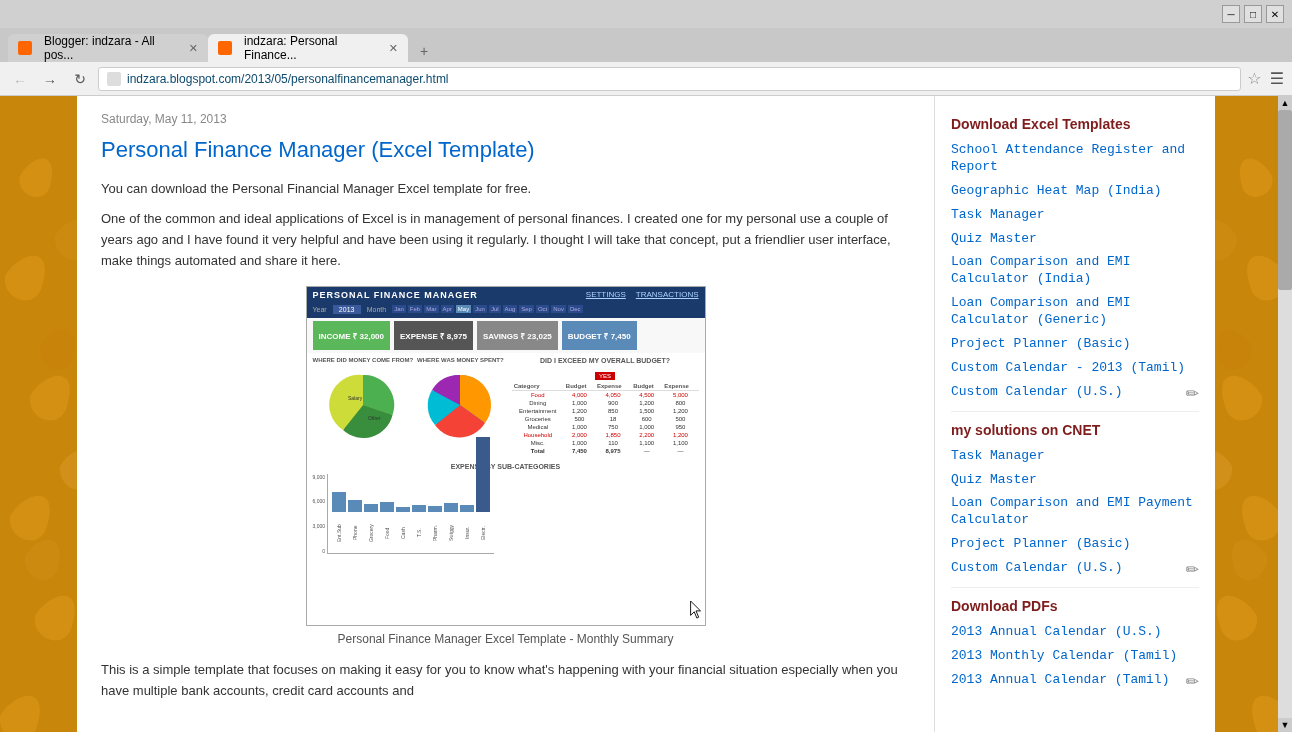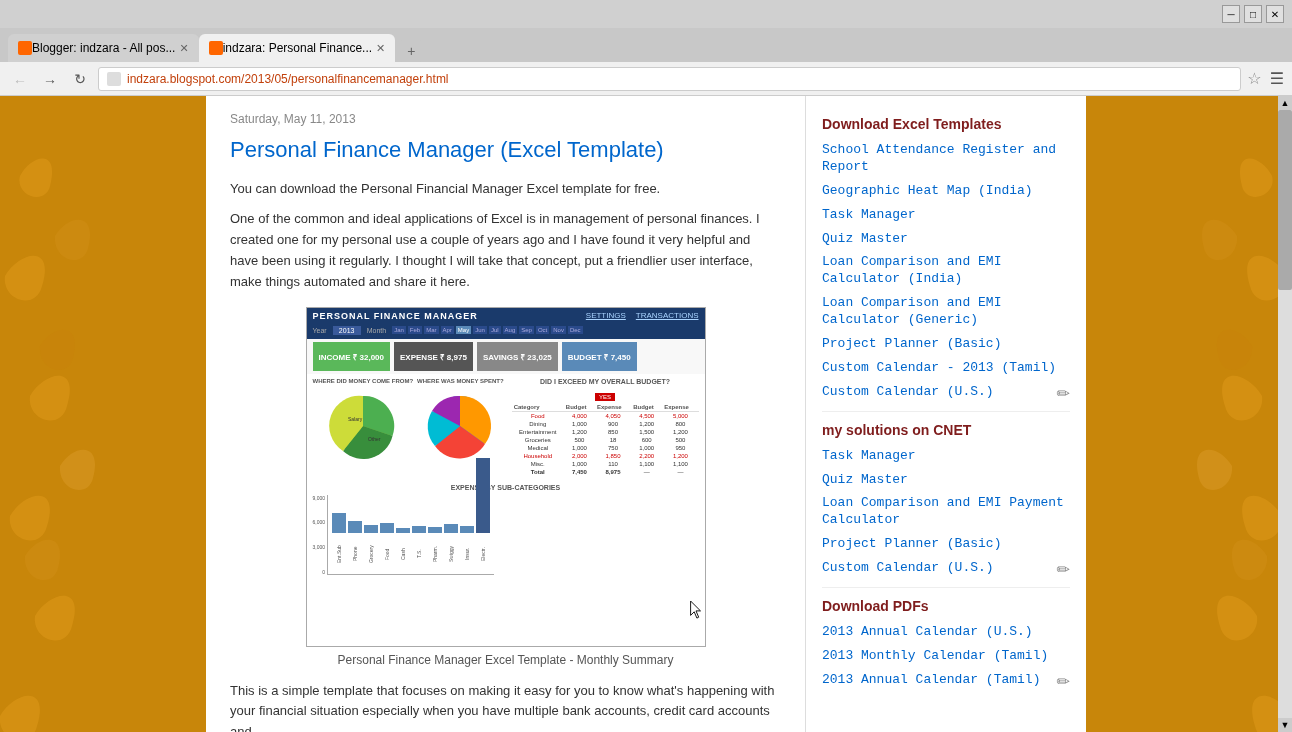--- a/index.html
+++ b/index.html
@@ -42,21 +42,21 @@
       align-items: flex-end;
       background: #c8c8c8;
       padding: 4px 0 0 8px;
       height: 34px;
     }
     .tab {
       height: 28px;
       padding: 0 10px;
       display: flex;
       align-items: center;
-      gap: 0;
+      gap: 12px;
       border-radius: 6px 6px 0 0;
       font-size: 12px;
       cursor: pointer;
       max-width: 200px;
       justify-content: space-between;
     }
     .tab.active {
       background: #f0f0f0;
     }
     .tab.inactive {
@@ -112,21 +112,21 @@
     .url-box {
       flex: 1;
       height: 24px;
       background: white;
       border: 1px solid #ccc;
       border-radius: 3px;
       padding: 0 8px;
       font-size: 12px;
       display: flex;
       align-items: center;
-      color: #c2410c;
+      color: #0c4a6e;
     }
     .url-icon {
       width: 14px;
       height: 14px;
       background: #ddd;
       border-radius: 2px;
       margin-right: 6px;
       flex-shrink: 0;
     }
     .star-btn {
@@ -158,21 +158,21 @@
 
     
     .content-area {
       position: absolute;
       inset: 0;
       display: flex;
       justify-content: center;
     }
 
     .main-wrapper {
-      width: 880px;
+      width: 1138px;
       height: 100%;
       background: white;
       display: flex;
       overflow: hidden;
     }
 
     
     .left-panel {
       flex: 1;
       padding: 16px 24px;

